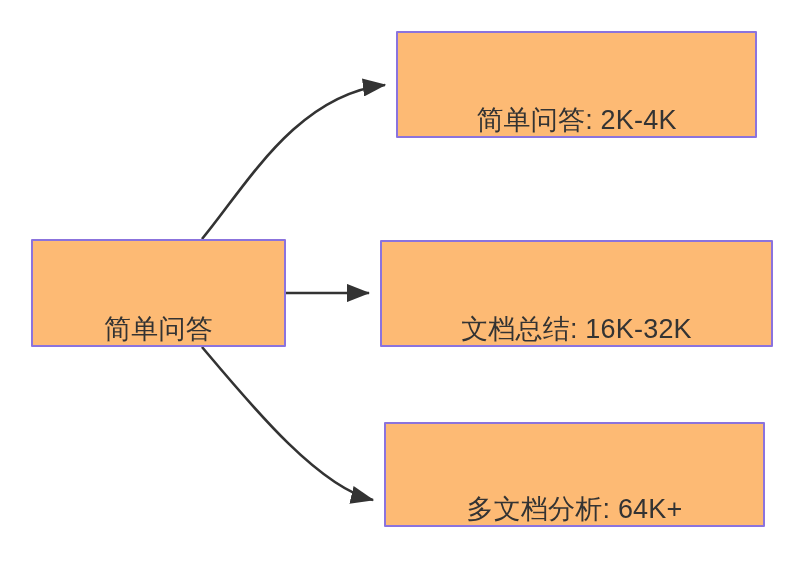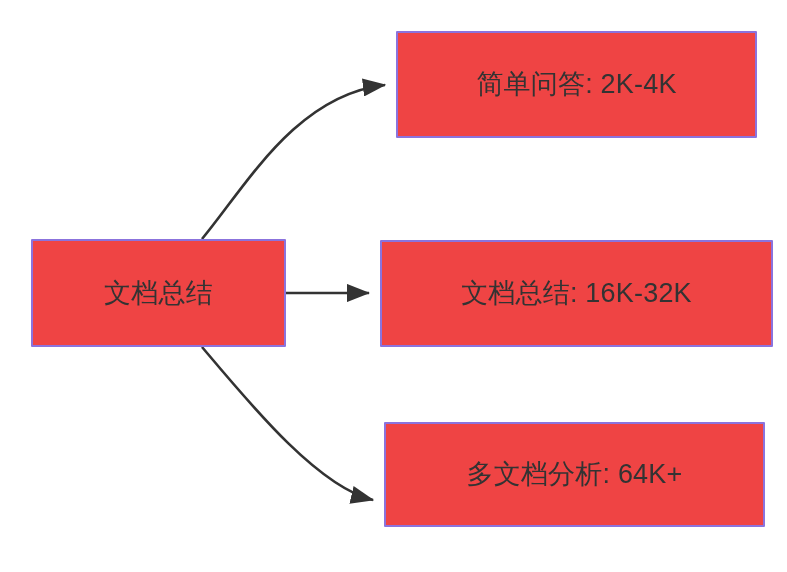--- a/index.html
+++ b/index.html
@@ -19,25 +19,25 @@
     position: absolute;
     left: 0;
     top: 0;
     width: 787px;
     height: 572px;
     pointer-events: none;
   }
   .flow-node {
     position: absolute;
     box-sizing: border-box;
-    background: #ef4444;
+    background: #fdba74;
     border: 2px solid #8b73dd;
     border-radius: 1px;
     display: flex;
-    align-items: center;
+    align-items: flex-end;
     justify-content: center;
     color: #333333;
     z-index: 2;
   }
   .flow-node .node-label {
     font-size: 27px;
     line-height: 1.2;
     letter-spacing: 0.2px;
     color: #333333;
     white-space: nowrap;
@@ -81,21 +81,21 @@
     </defs>
 
     <path d="M 202 239 C 246 186, 296 95, 385 85" fill="none" stroke="#333333" stroke-width="2.6" marker-end="url(#arrowhead)"></path>
 
     <path d="M 286 293 L 369 293" fill="none" stroke="#333333" stroke-width="2.6" marker-end="url(#arrowhead)"></path>
 
     <path d="M 202 347 C 250 404, 318 487, 373 500" fill="none" stroke="#333333" stroke-width="2.6" marker-end="url(#arrowhead)"></path>
   </svg>
 
   <div class="flow-node" id="node-root">
-    <span class="node-label">文档总结</span>
+    <span class="node-label">简单问答</span>
   </div>
 
   <div class="flow-node" id="node-simple-qa">
     <span class="node-label">简单问答: 2K-4K</span>
   </div>
 
   <div class="flow-node" id="node-doc-summary">
     <span class="node-label">文档总结: 16K-32K</span>
   </div>
 

